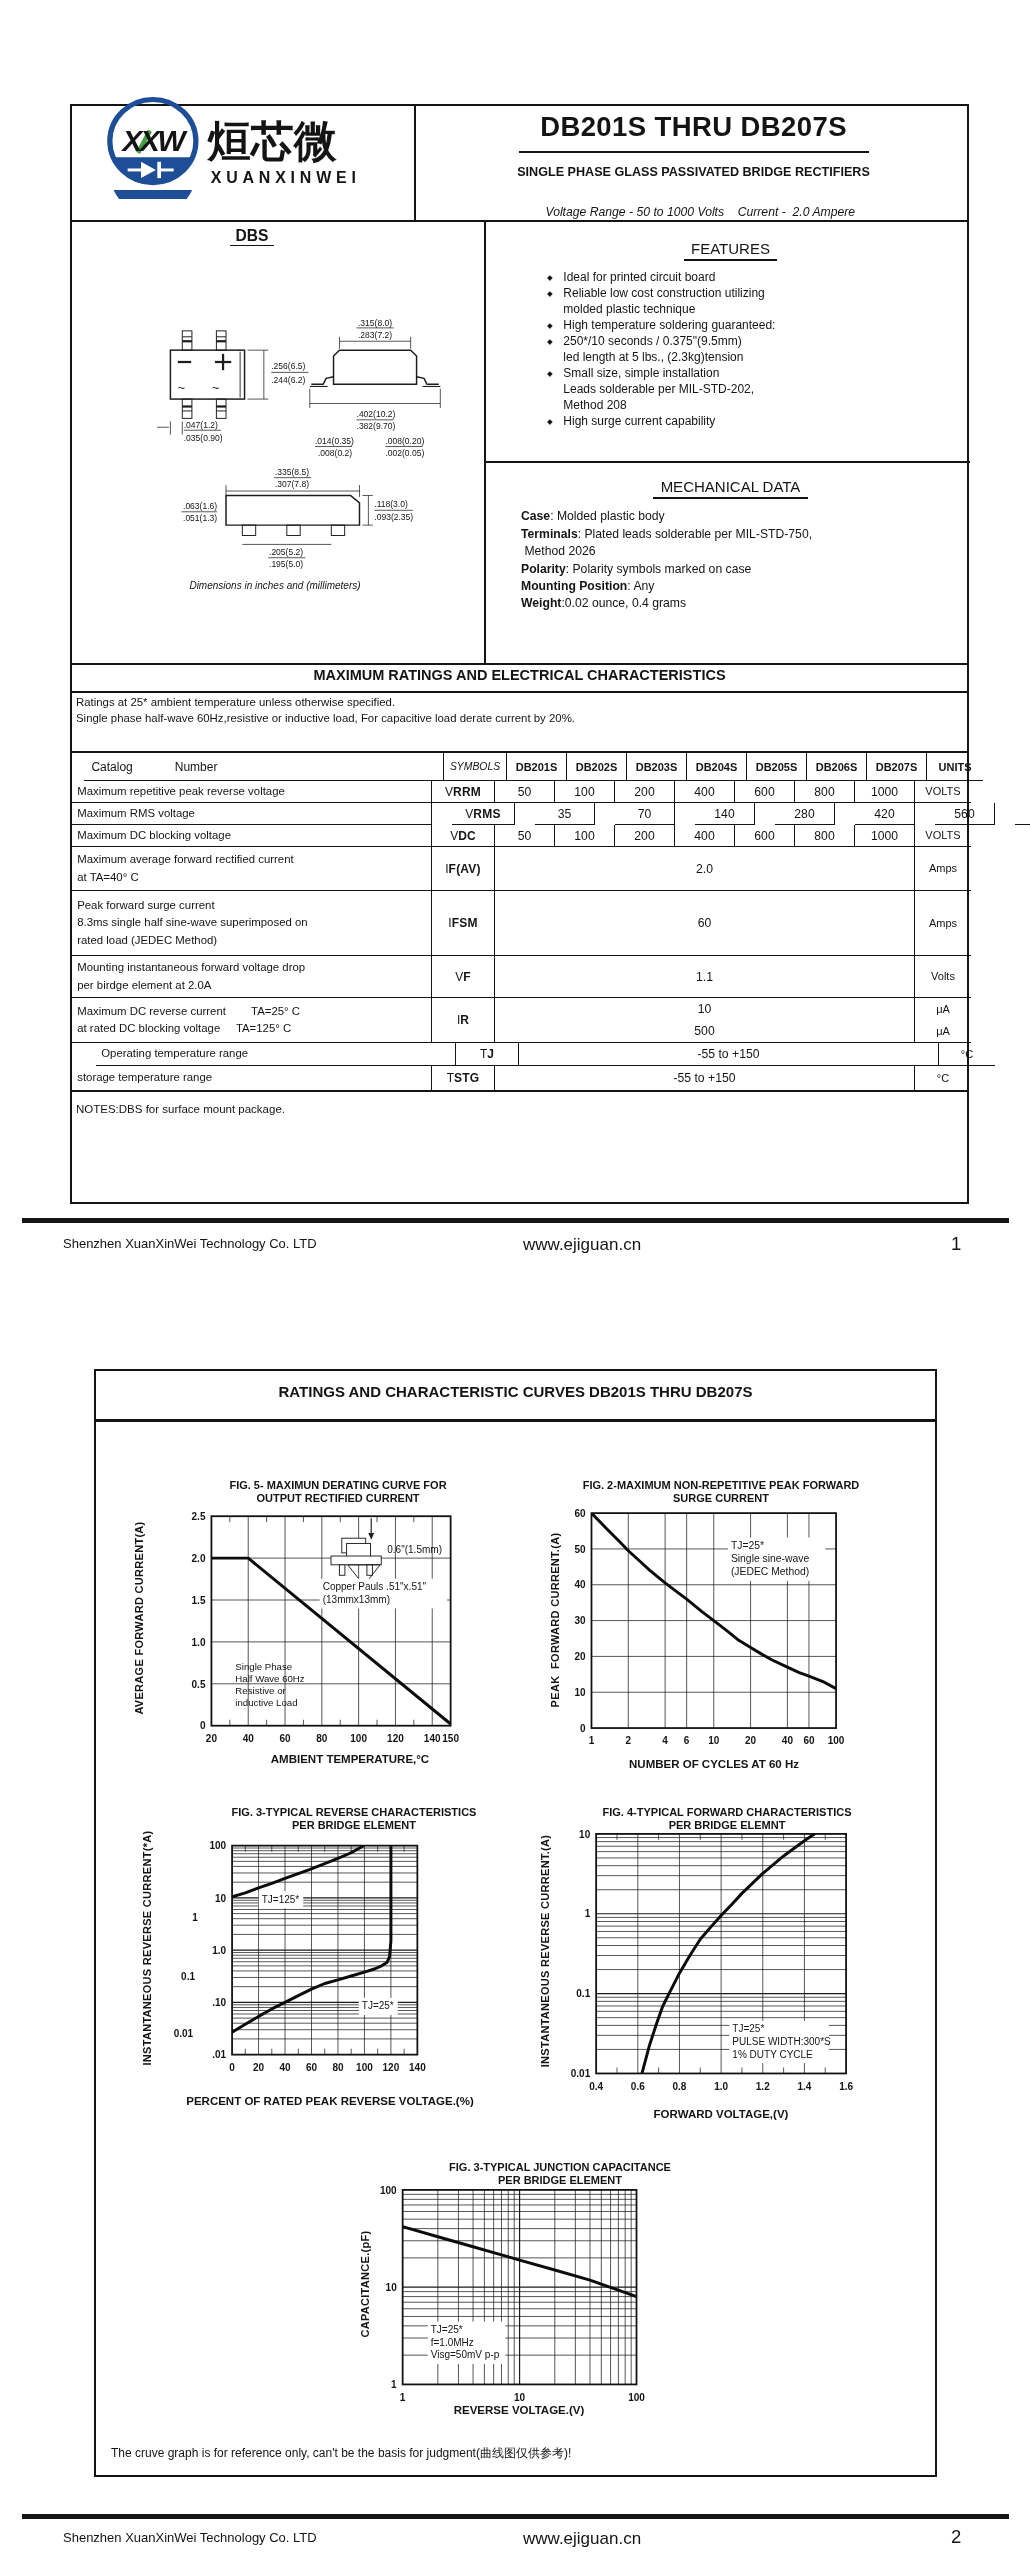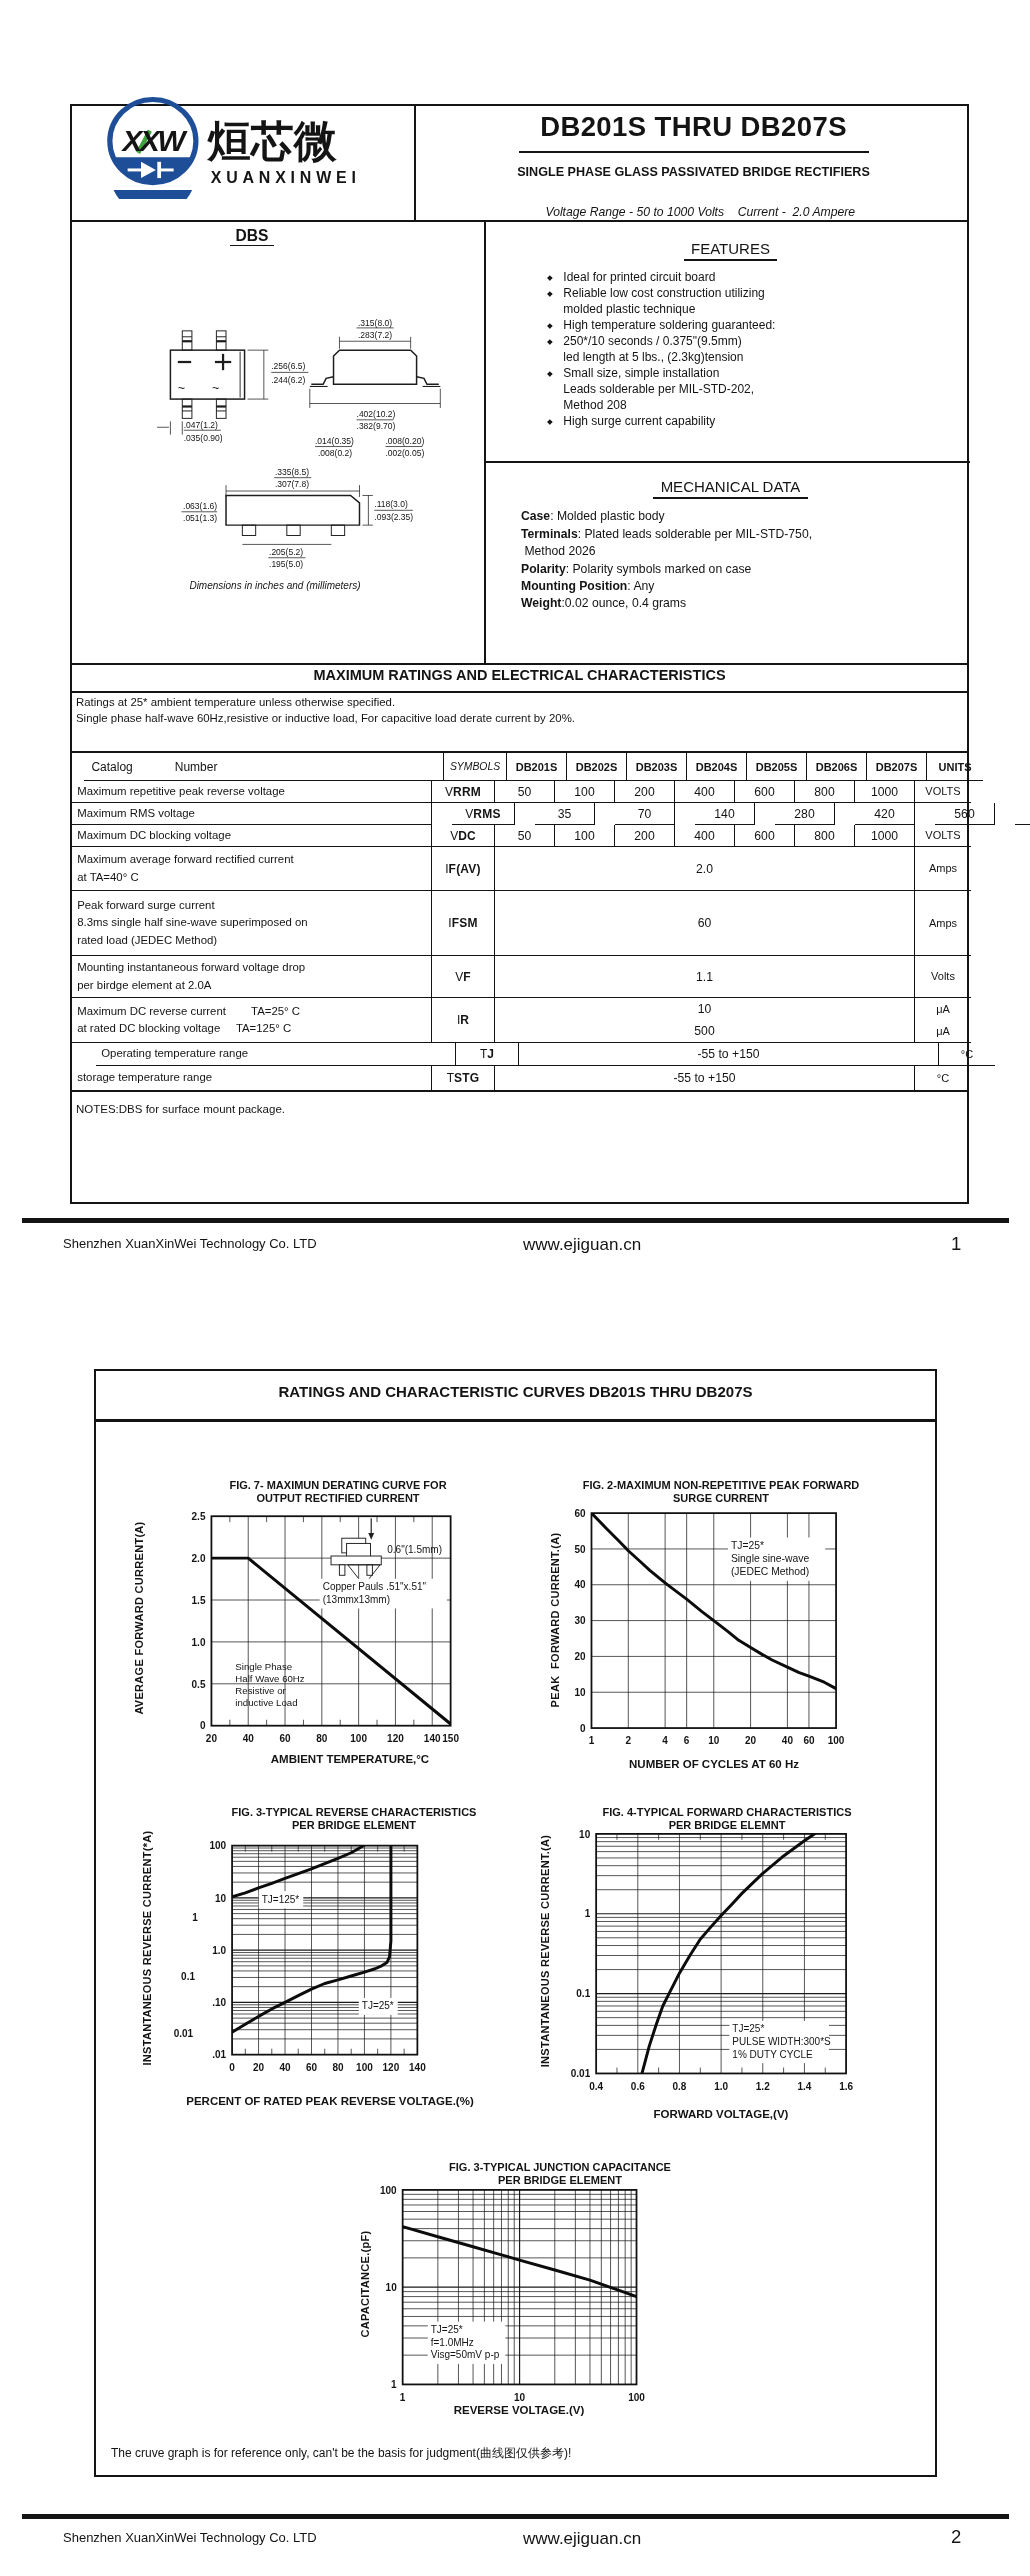--- a/index.html
+++ b/index.html
@@ -533,21 +533,21 @@
       <text x="342.2307692307692" y="319" text-anchor="middle" class="tick">140</text>
       <text x="367" y="319" text-anchor="middle" class="tick">150</text>
       <text x="37" y="302" text-anchor="end" class="tick">0</text>
       <text x="37" y="245.60000000000002" text-anchor="end" class="tick">0.5</text>
       <text x="37" y="189.2" text-anchor="end" class="tick">1.0</text>
       <text x="37" y="132.8" text-anchor="end" class="tick">1.5</text>
       <text x="37" y="76.39999999999998" text-anchor="end" class="tick">2.0</text>
       <text x="37" y="20" text-anchor="end" class="tick">2.5</text>
     </svg>
     <div class="ctitle" style="left: 145px; top: 1479px;">
-      <div>FIG. 7- MAXIMUN DERATING CURVE FOR</div>
+      <div>FIG. 5- MAXIMUN DERATING CURVE FOR</div>
       <div>OUTPUT RECTIFIED CURRENT</div>
     </div>
     <div class="caxis" style="left: 157px; top: 1753px;">AMBIENT TEMPERATURE,°C</div>
     <div class="cylabel" style="left: 5.2px; top: 1612px;">AVERAGE FORWARD CURRENT(A)</div>
     <svg width="334" height="252" style="position:absolute;left:549px;top:1502px" viewBox="0 0 450 340">
       <defs>
         <clipPath id="fig2clip">
           <rect x="57" y="15" width="330" height="290"></rect>
         </clipPath>
       </defs>

